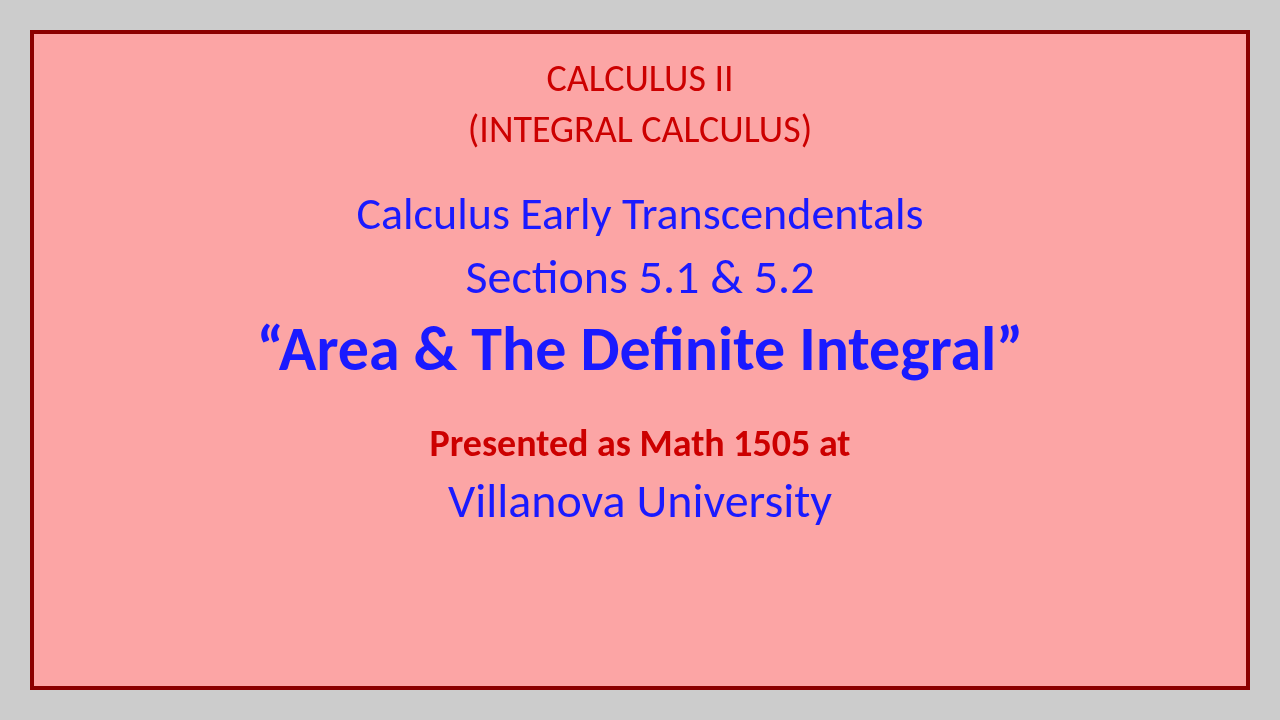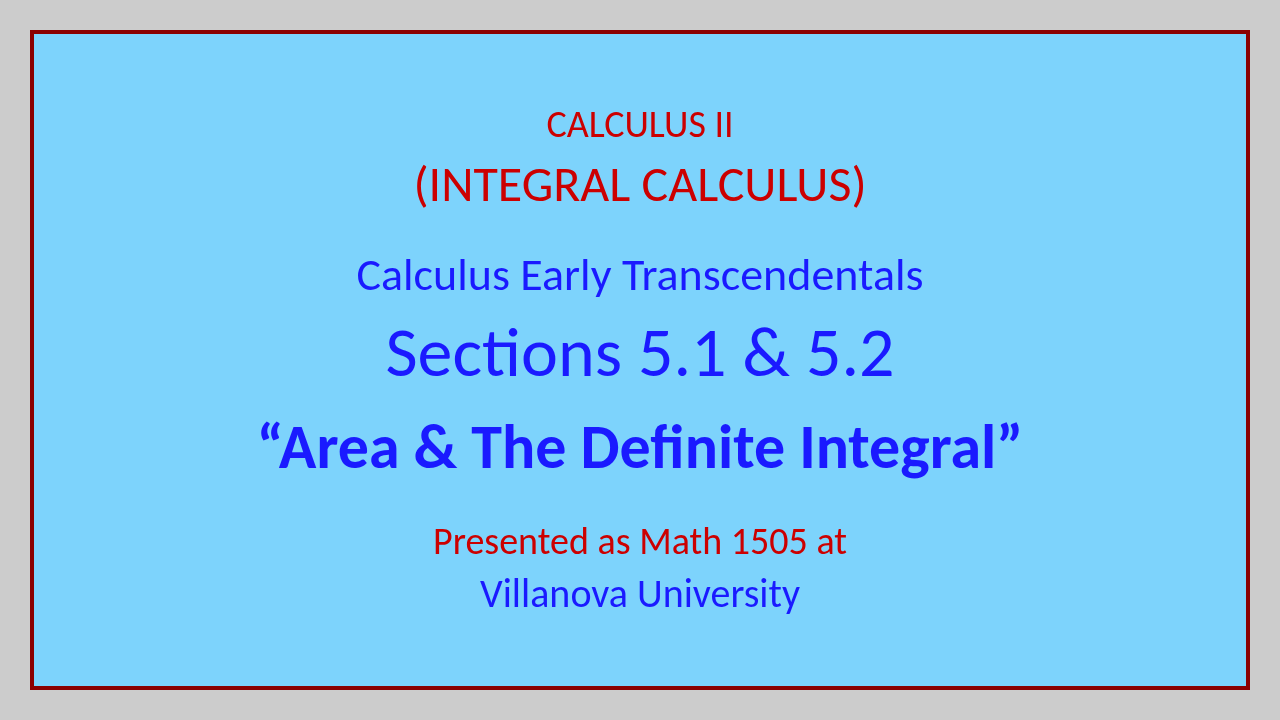--- a/index.html
+++ b/index.html
@@ -14,87 +14,86 @@
       background: #cccccc;
       display: flex;
       align-items: center;
       justify-content: center;
       font-family: 'Calibri', 'Segoe UI', Arial, sans-serif;
     }
 
     .slide {
       width: 1220px;
       height: 660px;
-      background: #7dd3fc;
+      background: #fca5a5;
       border: 4px solid #8b0000;
       display: flex;
       flex-direction: column;
       align-items: center;
-      justify-content: center;
       gap: 0;
       padding: 20px 40px;
     }
 
     .title-line1 {
       color: #cc0000;
       font-size: 38px;
       font-weight: 400;
       text-align: center;
       line-height: 1.3;
       margin-bottom: 2px;
     }
 
     .title-line2 {
       color: #cc0000;
-      font-size: 50px;
+      font-size: 38px;
       font-weight: 400;
       text-align: center;
       line-height: 1.3;
       margin-bottom: 30px;
     }
 
     .main-line1 {
       color: #1a1aff;
       font-size: 46px;
       font-weight: 400;
       text-align: center;
       line-height: 1.25;
       margin-bottom: 5px;
     }
 
     .main-line2 {
       color: #1a1aff;
-      font-size: 70px;
+      font-size: 48px;
       font-weight: 400;
       text-align: center;
       line-height: 1.25;
-      margin-bottom: 13px;
+      margin-bottom: 4px;
     }
 
     .main-line3 {
       color: #1a1aff;
       font-size: 62px;
       font-weight: 700;
       text-align: center;
       line-height: 1.25;
       margin-bottom: 30px;
     }
 
     .sub-line1 {
       color: #cc0000;
       font-size: 38px;
-      font-weight: 400;
+      font-weight: 700;
       text-align: center;
       line-height: 1.3;
       margin-bottom: 2px;
     }
 
     .sub-line2 {
       color: #1a1aff;
-      font-size: 40px;
+      font-size: 48px;
       font-weight: 400;
       text-align: center;
       line-height: 1.3;
     }
   </style>
 </head>
 <body>
 
 <div class="slide">
   <div class="title-line1">CALCULUS II</div>

